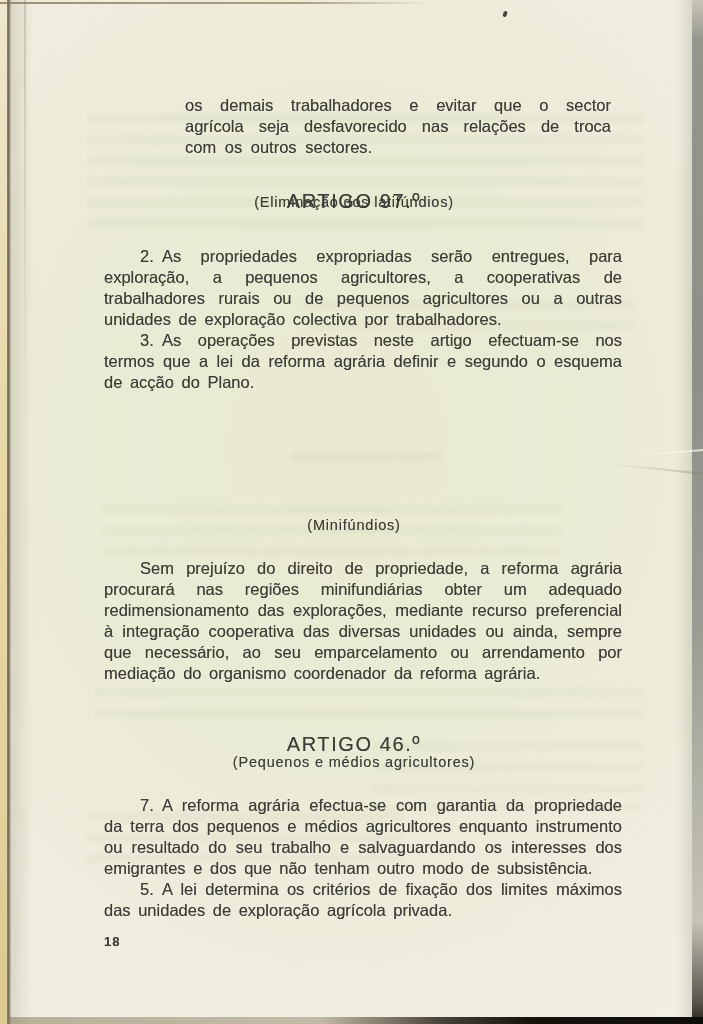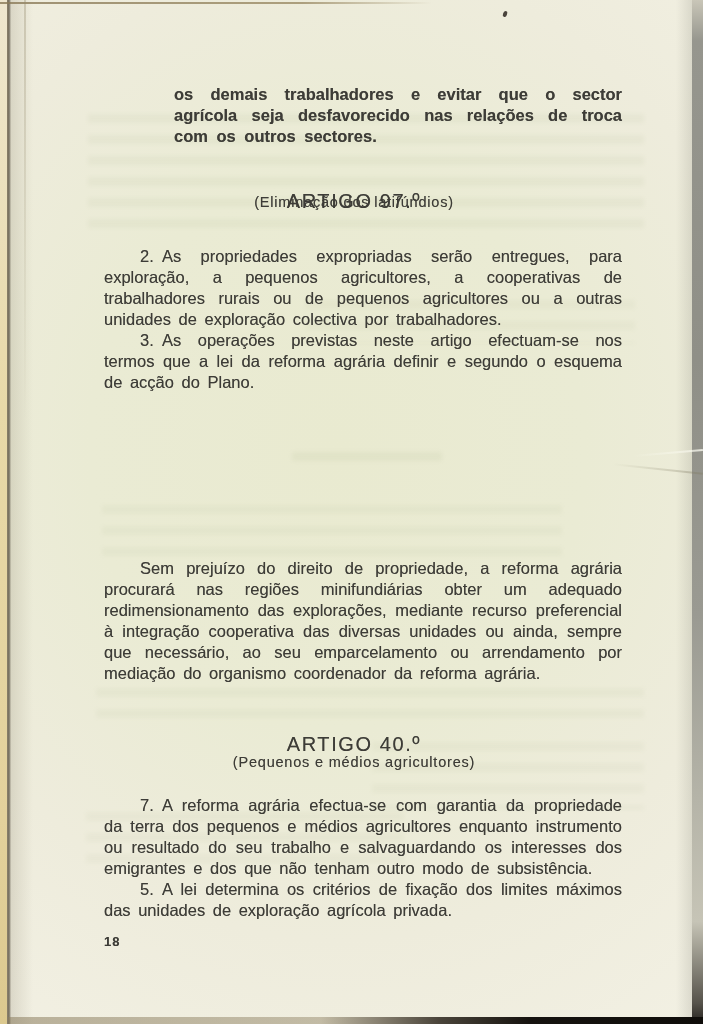--- a/index.html
+++ b/index.html
@@ -97,21 +97,21 @@
   .txt {
     position: absolute;
     color: #3d3c37;
     font-size: 16.5px;
     line-height: 21px;
     text-shadow: 0 0 0.4px rgba(61,60,55,0.55);
   }
   .para-block { left: 104px; width: 518px; text-align: justify; word-spacing: 3px; }
   .para-block p { margin: 0; text-indent: 36px; }
   .continuation { left: 174px; width: 448px; text-align: justify; word-spacing: 4px; }
-  .continuation p { margin: 0; text-indent: 0; font-weight: bold; }
+  .continuation p { margin: 11px; text-indent: 0; }
 
   .art-heading {
     position: absolute; left: 104px; width: 500px;
     text-align: center; color: #3d3c37;
     font-size: 20px; letter-spacing: 1.6px;
     text-shadow: 0 0 0.4px rgba(61,60,55,0.55);
   }
   .art-subtitle {
     position: absolute; left: 104px; width: 500px;
     text-align: center; color: #3d3c37;
@@ -160,25 +160,26 @@
     <p>os demais trabalhadores e evitar que o sector agrícola seja desfavorecido nas relações de troca com os outros sectores.</p>
   </div>
 
   <div class="art-heading h-97">ARTIGO 97.º</div>
   <div class="art-subtitle s-97">(Eliminação dos latifúndios)</div>
   <div class="txt para-block p-97">
     <p>2. As propriedades expropriadas serão entregues, para exploração, a pequenos agricultores, a cooperativas de trabalhadores rurais ou de pequenos agricultores ou a outras unidades de exploração colectiva por trabalhadores.</p>
     <p>3. As operações previstas neste artigo efectuam-se nos termos que a lei da reforma agrária definir e segundo o esquema de acção do Plano.</p>
   </div>
 
+  <div class="art-subtitle s-98">(Minifúndios)</div>
   <div class="txt para-block p-98">
     <p>Sem prejuízo do direito de propriedade, a reforma agrária procurará nas regiões minifundiárias obter um adequado redimensionamento das explorações, mediante recurso preferencial à integração cooperativa das diversas unidades ou ainda, sempre que necessário, ao seu emparcelamento ou arrendamento por mediação do organismo coordenador da reforma agrária.</p>
   </div>
 
-  <div class="art-heading h-99">ARTIGO 40.º</div>
+  <div class="art-heading h-99">ARTIGO 46.º</div>
   <div class="art-subtitle s-99">(Pequenos e médios agricultores)</div>
   <div class="txt para-block p-99">
     <p>7. A reforma agrária efectua-se com garantia da propriedade da terra dos pequenos e médios agricultores enquanto instrumento ou resultado do seu trabalho e salvaguardando os interesses dos emigrantes e dos que não tenham outro modo de subsistência.</p>
     <p>5. A lei determina os critérios de fixação dos limites máximos das unidades de exploração agrícola privada.</p>
   </div>
 
   <div class="page-number">18</div>
 
 </div>
 

